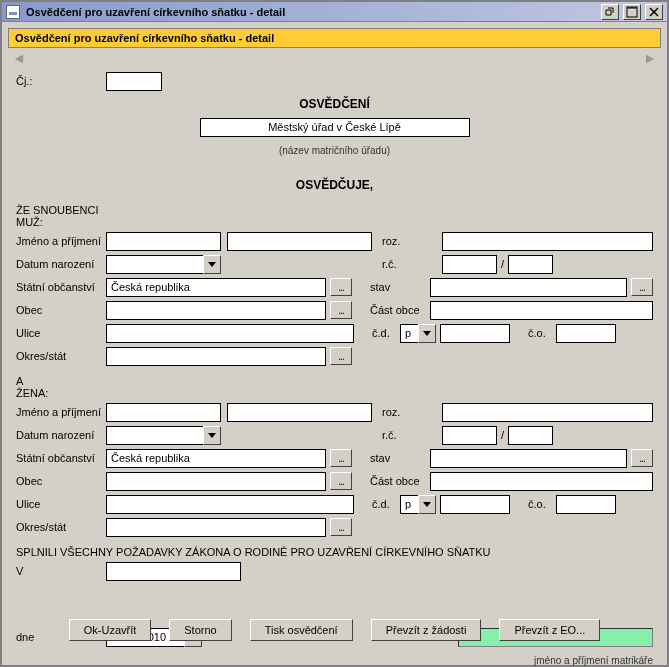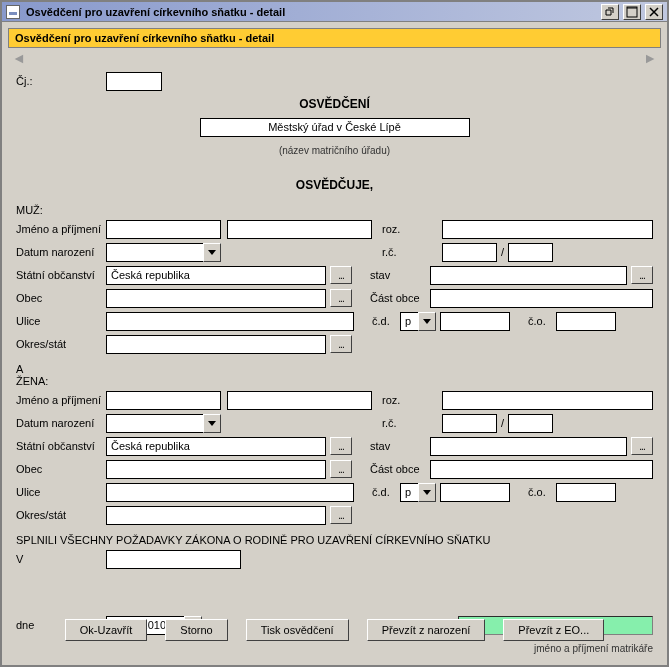--- a/index.html
+++ b/index.html
@@ -82,20 +82,21 @@
         <input class="tx" style="width: 270px; text-align: center;" value="Městský úřad v České Lípě">
       </div>
       <div class="row center" style="margin-top:0">
           <span class="sublbl">(název matričního úřadu)</span>
         </div>
       <div class="row center" style="margin-top:15px">
           <span class="bold" style="font-size:12px">OSVĚDČUJE,</span>
         </div>
 
       <div class="section-gap"></div>
+      <div class="lbl">ŽE SNOUBENCI</div>
       <div class="lbl">MUŽ:</div>
 
       <div class="row">
         <span class="lbl lbl-w">Jméno a příjmení</span>
         <input class="tx" style="width: 115px;" value="">
         <input class="tx" style="width: 145px; margin-left: 6px;" value="">
         <span class="lbl" style="width:60px; margin-left:10px">roz.</span>
         <input class="tx" style="flex: 1 1 0%;" value="">
       </div>
       <div class="row">
@@ -217,16 +218,16 @@
         <span class="sublbl">jméno a příjmení matrikáře</span>
       </div>
 
     </div>
   </div>
 
   <div class="btn-bar">
     <button class="btn">Ok-Uzavřít</button>
     <button class="btn">Storno</button>
     <button class="btn">Tisk osvědčení</button>
-    <button class="btn">Převzít z narození</button>
+    <button class="btn">Převzít z žádosti</button>
     <button class="btn">Převzít z EO...</button>
   </div>
 </div>
 
 </body></html>

